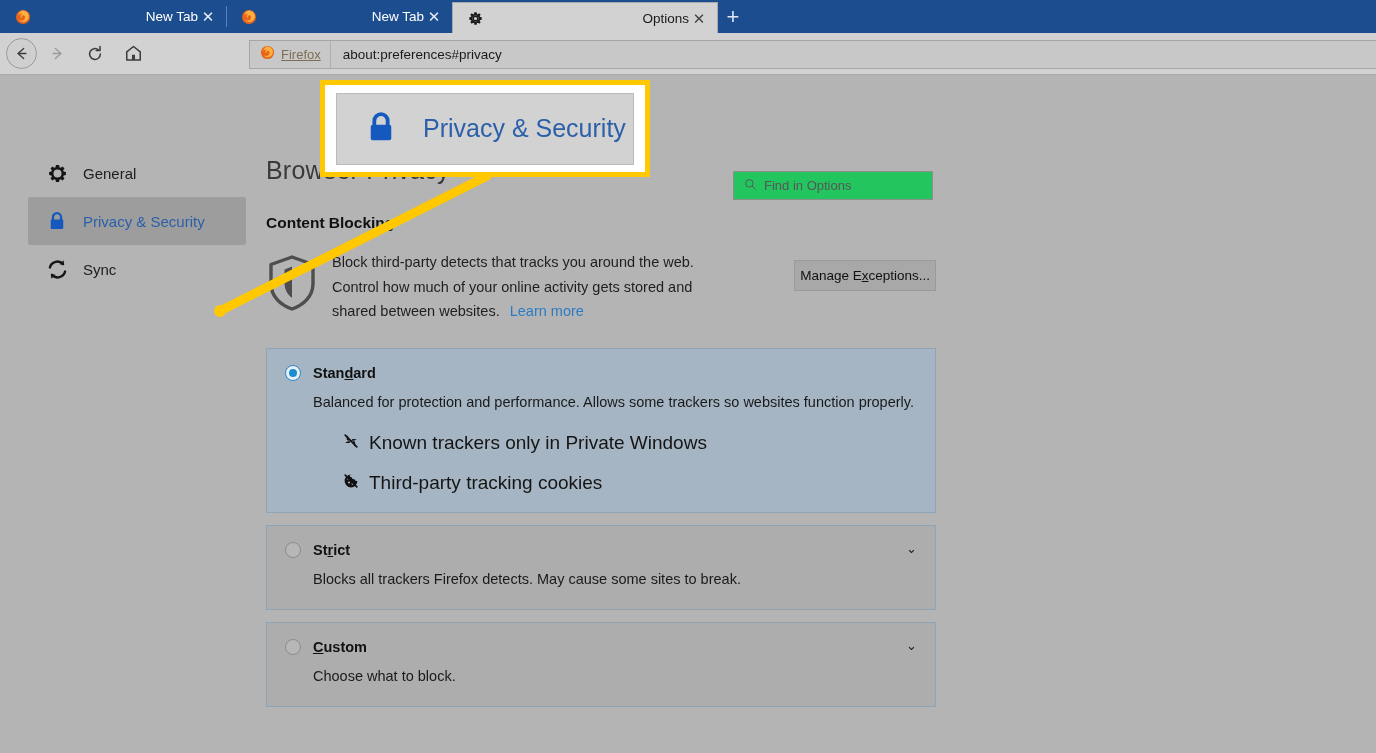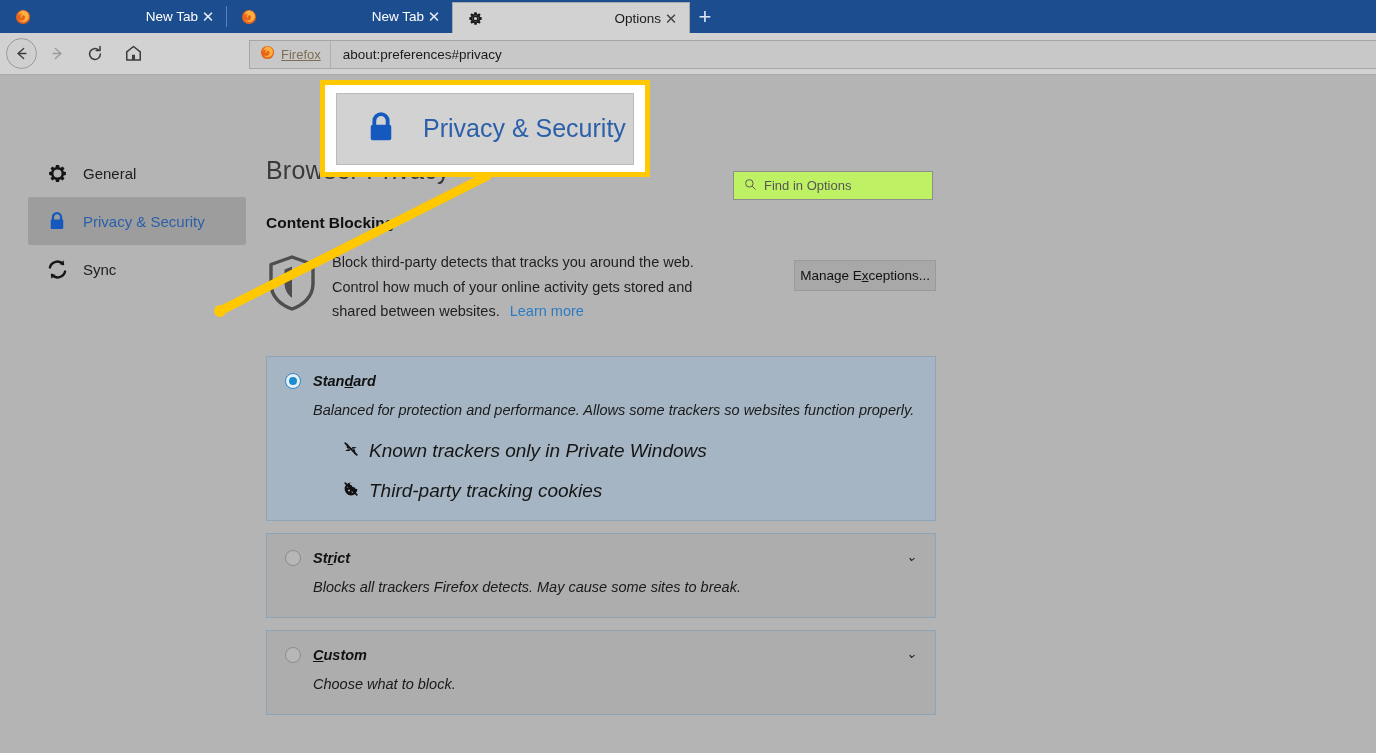--- a/index.html
+++ b/index.html
@@ -31,21 +31,21 @@
   .tab.sep::before {
     content: ""; position: absolute; left: 0; top: 6px; bottom: 6px;
     width: 1px; background: #5b83b5;
   }
   .tab.active {
     background: #d2d2d2;
     color: #1a1a1a;
     height: 31px;
     border: 1px solid #a8a8a8;
     border-bottom: none;
-    width: 238px;
+    width: 266px;
   }
   .tab .favicon {
     width: 17px; height: 17px; flex: 0 0 auto; margin-right: 9px;
     display: flex; align-items: center; justify-content: center;
   }
   .tab .tablabel {
     flex: 1 1 auto; white-space: nowrap; overflow: hidden; text-overflow: ellipsis; text-align: right;
   }
   .tab .tabclose {
     width: 20px; height: 20px; flex: 0 0 auto;
@@ -113,21 +113,21 @@
   }
   .navitem .navicon {
     width: 26px; height: 26px; margin-right: 13px; flex: 0 0 auto;
     display: flex; align-items: center; justify-content: center;
   }
   .navitem.selected { background: #9d9d9d; color: #2b5faa; }
 
   
   .findbox {
     position: absolute; left: 733px; top: 95px; width: 200px; height: 29px;
-    border: 1px solid #8d8d8d; background: #bef264;
+    border: 1px solid #8d8d8d; background: #22c55e;
     display: flex; align-items: center; padding-left: 10px; gap: 7px;
   }
   .findbox .ph { color: #575757; font-size: 13px; }
 
   
   .main { position: absolute; left: 266px; top: 0px; width: 670px; }
   .page-title {
     font-size: 25px; font-weight: 400; color: #3a3a3a;
     margin-top: 80px; letter-spacing: .2px;
   }
@@ -141,21 +141,21 @@
   .cb-desc a { color: #2b7cc4; text-decoration: none; }
   .cb-btn {
     flex: 0 0 auto; align-self: flex-start; margin-top: 10px;
     background: #a8a8a8; border: 1px solid #9a9a9a;
     padding: 7px 5px; font-size: 13.5px; color: #111;
     white-space: nowrap;
   }
   .cb-btn u { text-decoration: underline; }
 
   
-  .opts { margin-top: 32px; font-style: italic; }
+  .opts { margin-top: 24px; }
   .optcard {
     border: 1px solid #8fa4b5; background: #adadad;
     padding: 16px 18px 18px 18px; margin-bottom: 12px;
     position: relative;
   }
   .optcard.selected { background: #a6b5c3; }
   .opt-head { display: flex; align-items: center; }
   .radio {
     width: 16px; height: 16px; border-radius: 50%;
     border: 1px solid #8c8c8c; background: #b7b7b7;

